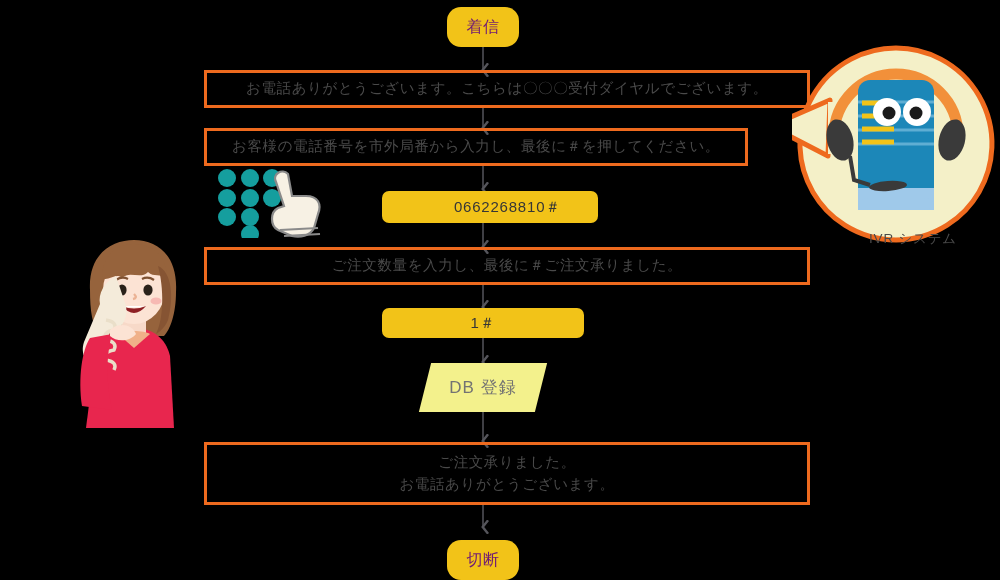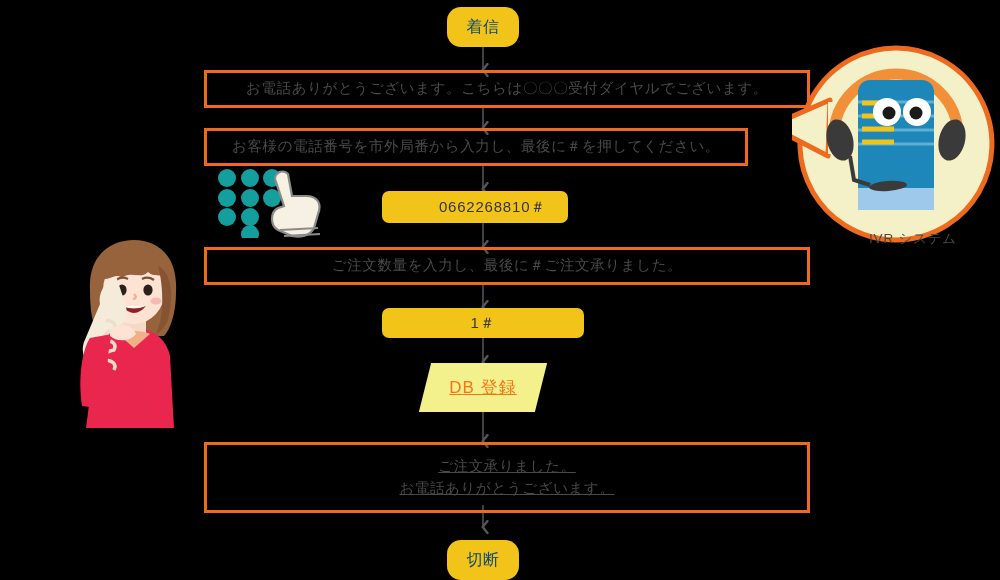--- a/index.html
+++ b/index.html
@@ -24,21 +24,21 @@
     position: absolute;
     display: flex; align-items: center; justify-content: center;
     text-align: center;
     line-height: 1.45;
   }
 
   
   .term {
     background: #F2C318;
     border-radius: 14px;
-    color: #0c4a6e;
+    color: #701a75;
     font-size: 16px;
     letter-spacing: 0.5px;
   }
 
   
   .prompt {
     border: 3px solid #EE6A1E;
     background: transparent;
     color: #4a4a4a;
     font-size: 14.5px;
@@ -62,24 +62,23 @@
     position: absolute;
     display: flex; align-items: center; justify-content: center;
   }
   .para-bg {
     position: absolute; left: 0; top: 0; right: 0; bottom: 0;
     background: #F3F18C;
     transform: skewX(-14deg);
   }
   .para-label {
     position: relative;
-    color: #f97316;
+    color: #737373;
     font-size: 17px;
     letter-spacing: 1px;
-    text-decoration: underline;
   }
 
   
   .ivr-wrap { position: absolute; left: 792px; top: 40px; width: 208px; height: 220px; }
   .ivr-caption {
     position: absolute; left: 809px; top: 230px; width: 208px;
     text-align: center;
     color: #4a4a4a; font-size: 13.5px; letter-spacing: 0.8px;
   }
 
@@ -117,38 +116,38 @@
   </div>
 
   <div class="node prompt" style="left:180px; top:70px; width:606px; height:38px;">
     <span>お電話ありがとうございます。こちらは〇〇〇受付ダイヤルでございます。</span>
   </div>
 
   <div class="node prompt" style="left:180px; top:128px; width:544px; height:38px;">
     <span>お客様の電話番号を市外局番から入力し、最後に＃を押してください。</span>
   </div>
 
-  <div class="node dtmf" style="left:382px; top:191px; width:186px; height:32px;padding-left:35px;">
+  <div class="node dtmf" style="left:382px; top:191px; width:216px; height:32px;padding-left:35px;">
     <span>0662268810＃</span>
   </div>
 
   <div class="node prompt" style="left:180px; top:247px; width:606px; height:38px;">
     <span>ご注文数量を入力し、最後に＃ご注文承りました。</span>
   </div>
 
   <div class="node dtmf" style="left:382px; top:308px; width:202px; height:30px;">
     <span>1＃</span>
   </div>
 
   <div class="para-wrap" style="left:425px; top:363px; width:116px; height:49px;">
     <div class="para-bg"></div>
     <span class="para-label">DB 登録</span>
   </div>
 
-  <div class="node prompt two-line" style="left:180px; top:442px; width:606px; height:71px;text-decoration:underline;">
+  <div class="node prompt two-line" style="left:180px; top:442px; width:606px; height:63px;">
     <span class="line">ご注文承りました。</span>
     <span class="line">お電話ありがとうございます。</span>
   </div>
 
   <div class="node term" style="left:447px; top:540px; width:72px; height:40px;">
     <span>切断</span>
   </div>
 
   <div class="ivr-wrap">
     <svg viewBox="0 0 208 220" width="208" height="220">

